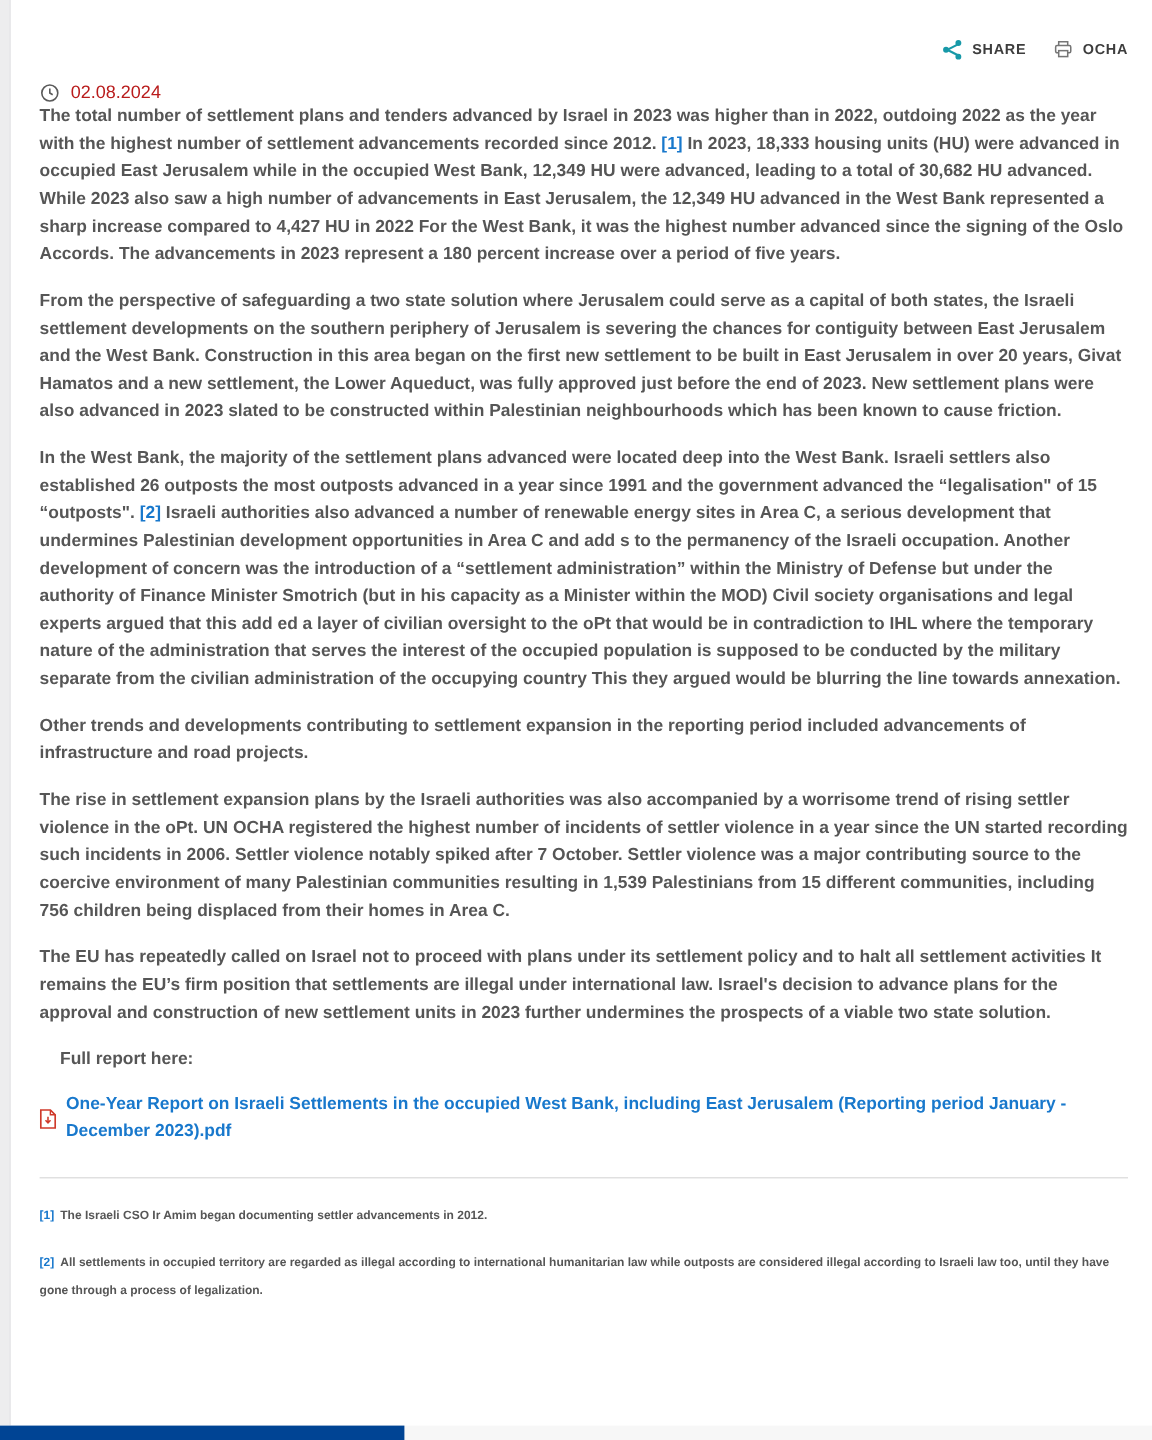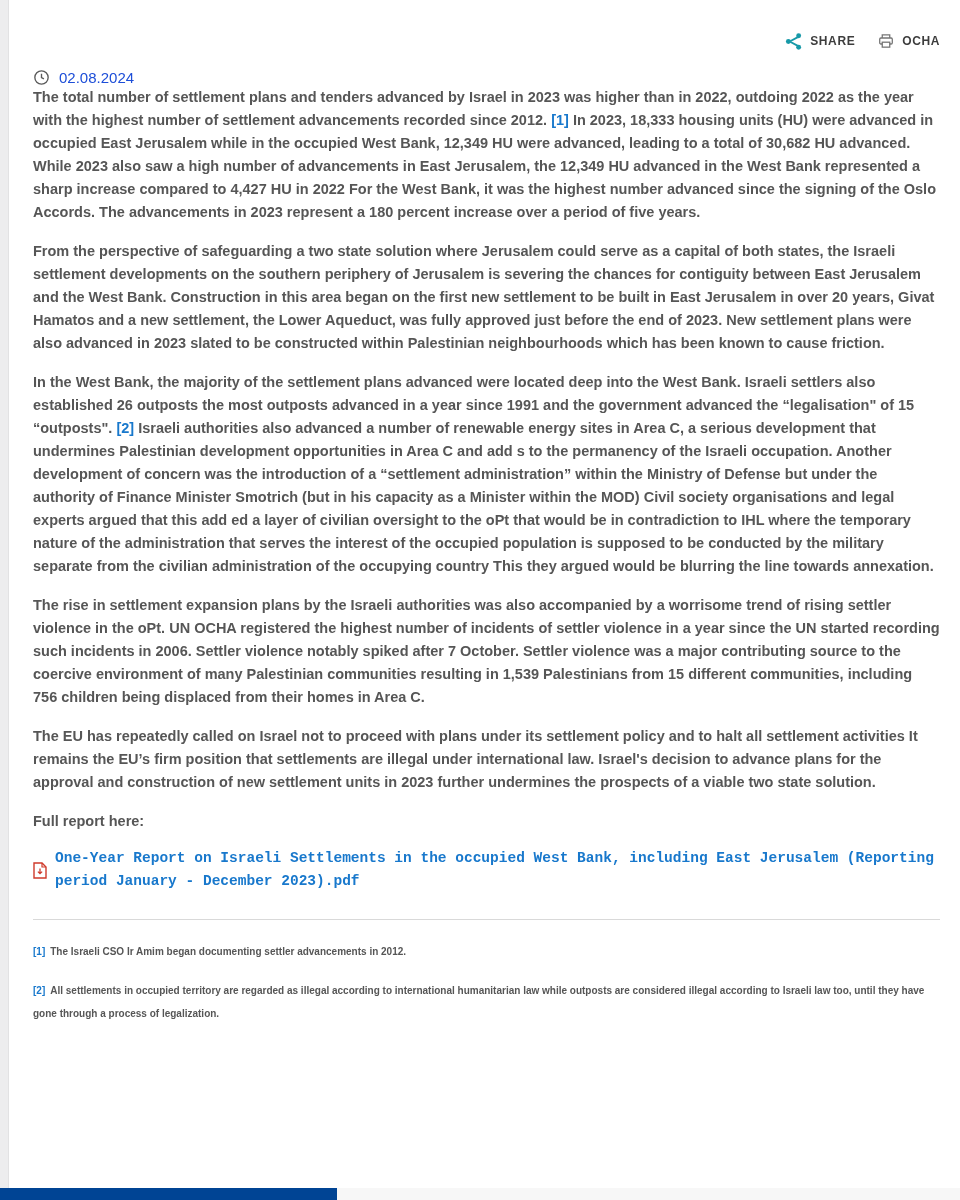--- a/index.html
+++ b/index.html
@@ -45,35 +45,35 @@
   h1{
     margin:20px 0 0 0;
     font-size:30px;line-height:37px;font-weight:700;
     letter-spacing:-0.3px;color:#222222;
     max-width:910px;
   }
   
   .date-row{
     display:flex;align-items:center;gap:9px;
     margin-top:17px;
-    font-size:15px;color:#1d4ed8;font-weight:400;
+    font-size:15px;color:#b91c1c;font-weight:400;
   }
   
   .body{max-width:908px;}
   .para{
     margin:0 0 16px 0;
     font-size:14.5px;line-height:23px;font-weight:700;color:#565656;
     max-width:908px;
   }
   .ref-link{
     color:var(--link-blue,#1878cc);text-decoration:none;font-weight:700;
   }
-  .full-report{margin-bottom:14px;}
+  .full-report{margin-bottom:14px;margin-left:17px;}
   .pdf-row{
-    display:flex;align-items:center;gap:8px;margin:0 0 6px 0;font-family:Liberation Mono, monospace;
+    display:flex;align-items:center;gap:8px;margin:0 0 6px 0;
   }
   .pdf-link{
     font-size:14.5px;font-weight:700;line-height:23px;
     color:var(--link-blue,#1878cc);text-decoration:none;
   }
   .divider{
     border:none;border-top:1px solid #d9d9d9;
     margin:26px 0 20px 0;max-width:908px;
   }
   .footnote{
@@ -124,20 +124,21 @@
           <path d="M12 6.6V12l3.4 2"></path>
         </svg>
       </span>
       <span>02.08.2024</span>
     </div>
 
     <div class="body" id="paragraphs">
         <p class="para">The total number of settlement plans and tenders advanced by Israel in 2023 was higher than in 2022, outdoing 2022 as the year with the highest number of settlement advancements recorded since 2012. <a href="#" class="ref-link">[1]</a> In 2023, 18,333 housing units (HU) were advanced in occupied East Jerusalem while in the occupied West Bank, 12,349 HU were advanced, leading to a total of 30,682 HU advanced. While 2023 also saw a high number of advancements in East Jerusalem, the 12,349 HU advanced in the West Bank represented a sharp increase compared to 4,427 HU in 2022 For the West Bank, it was the highest number advanced since the signing of the Oslo Accords. The advancements in 2023 represent a 180 percent increase over a period of five years.</p>
         <p class="para">From the perspective of safeguarding a two state solution where Jerusalem could serve as a capital of both states, the Israeli settlement developments on the southern periphery of Jerusalem is severing the chances for contiguity between East Jerusalem and the West Bank. Construction in this area began on the first new settlement to be built in East Jerusalem in over 20 years, Givat Hamatos and a new settlement, the Lower Aqueduct, was fully approved just before the end of 2023. New settlement plans were also advanced in 2023 slated to be constructed within Palestinian neighbourhoods which has been known to cause friction.</p>
         <p class="para">In the West Bank, the majority of the settlement plans advanced were located deep into the West Bank. Israeli settlers also established 26 outposts the most outposts advanced in a year since 1991 and the government advanced the “legalisation" of 15 “outposts". <a href="#" class="ref-link">[2]</a> Israeli authorities also advanced a number of renewable energy sites in Area C, a serious development that undermines Palestinian development opportunities in Area C and add s to the permanency of the Israeli occupation. Another development of concern was the introduction of a “settlement administration” within the Ministry of Defense but under the authority of Finance Minister Smotrich (but in his capacity as a Minister within the MOD) Civil society organisations and legal experts argued that this add ed a layer of civilian oversight to the oPt that would be in contradiction to IHL where the temporary nature of the administration that serves the interest of the occupied population is supposed to be conducted by the military separate from the civilian administration of the occupying country This they argued would be blurring the line towards annexation.</p>
+        <p class="para">Other trends and developments contributing to settlement expansion in the reporting period included advancements of infrastructure and road projects.</p>
         <p class="para">The rise in settlement expansion plans by the Israeli authorities was also accompanied by a worrisome trend of rising settler violence in the oPt. UN OCHA registered the highest number of incidents of settler violence in a year since the UN started recording such incidents in 2006. Settler violence notably spiked after 7 October. Settler violence was a major contributing source to the coercive environment of many Palestinian communities resulting in 1,539 Palestinians from 15 different communities, including 756 children being displaced from their homes in Area C.</p>
         <p class="para">The EU has repeatedly called on Israel not to proceed with plans under its settlement policy and to halt all settlement activities It remains the EU’s firm position that settlements are illegal under international law. Israel's decision to advance plans for the approval and construction of new settlement units in 2023 further undermines the prospects of a viable two state solution.</p>
       </div>
 
     <p class="para full-report">Full report here:</p>
 
     <div class="pdf-row">
       <span class="icon pdf">
         <svg width="14" height="17" viewBox="0 0 14 17">
           <path d="M1 1h8l4 4v11H1z" fill="#ffffff" stroke="#cf3a2b" stroke-width="1.4"></path>

